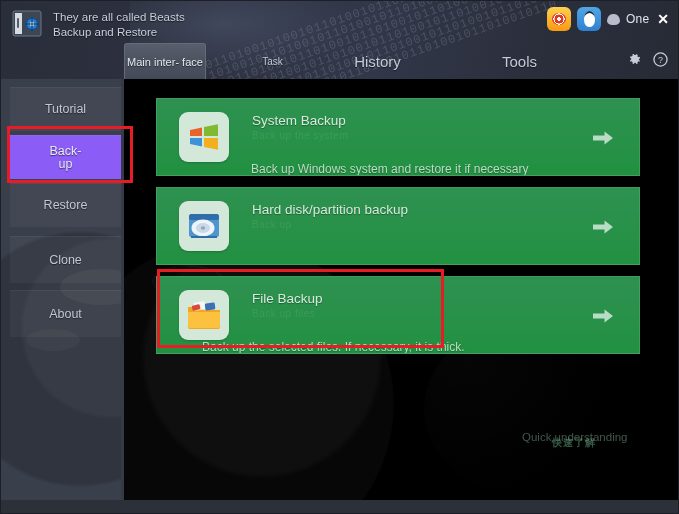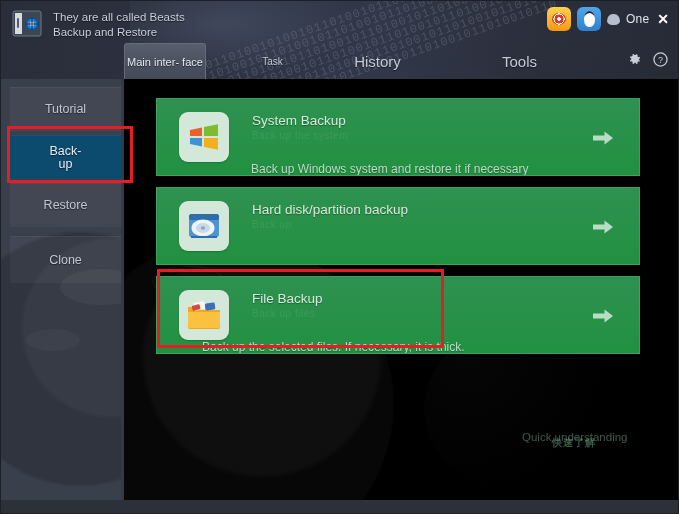--- a/index.html
+++ b/index.html
@@ -220,21 +220,21 @@
     line-height: 13px;
     cursor: pointer;
     background: rgba(255,255,255,0.045);
     border-top: 1px solid rgba(255,255,255,0.05);
     text-shadow: 0 1px 1px rgba(0,0,0,.5);
     z-index: 2;
     white-space: pre-line;
   }
   #side-tutorial { margin-top: 8px; }
   .side-item.selected {
-    background: #0c4a6e;
+    background: #8b5cf6;
     color: #e7ecf2;
   }
   #side-clone  { height: 47px; margin-top: 9px; }
   #side-about  { height: 47px; margin-top: 7px; }
 
   
   #main {
     position: absolute;
     left: 124px; top: 79px;
     width: 667px; height: 421px;
@@ -431,20 +431,21 @@
   <div id="sidebar">
     <div id="sidebar-watermark"></div>
     <div id="sidebar-watermark2"></div>
     <div id="sidebar-watermark3"></div>
 
     <div class="side-item" id="side-tutorial">Tutorial</div>
     <div class="side-item selected" id="side-backup">Back-
 up</div>
     <div class="side-item" id="side-restore">Restore</div>
     <div class="side-item" id="side-clone">Clone</div>
+    <div class="side-item" id="side-about">About</div>
   </div>
 
   <div id="main">
     <div id="main-watermark"></div>
     <div id="main-watermark2"></div>
     <div id="main-watermark3"></div>
 
     <div class="card" id="card-system">
       <div class="card-icon-wrap">
         <svg width="34" height="34" viewBox="0 0 34 34">

